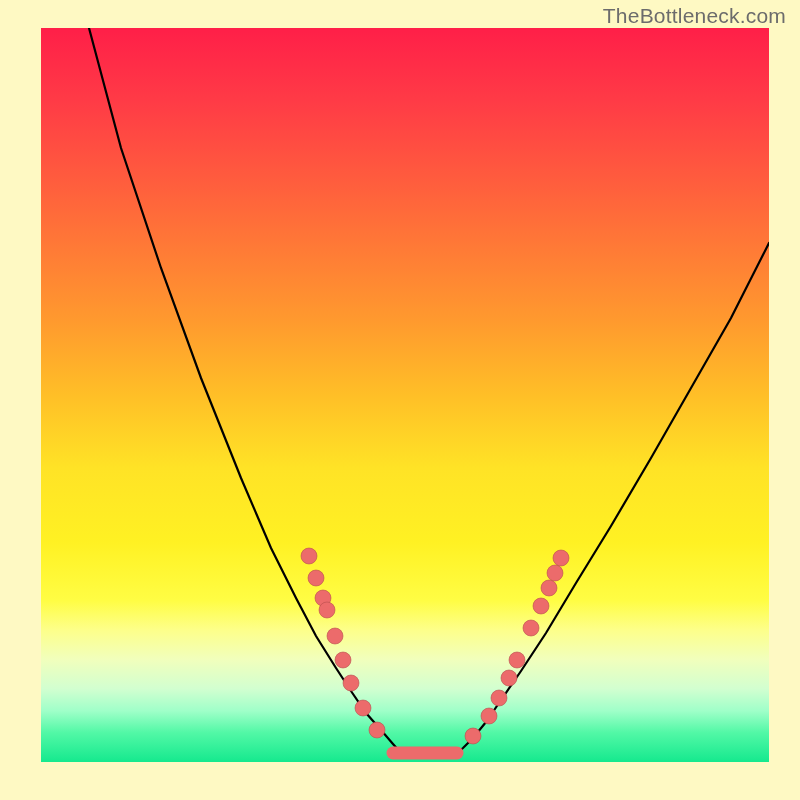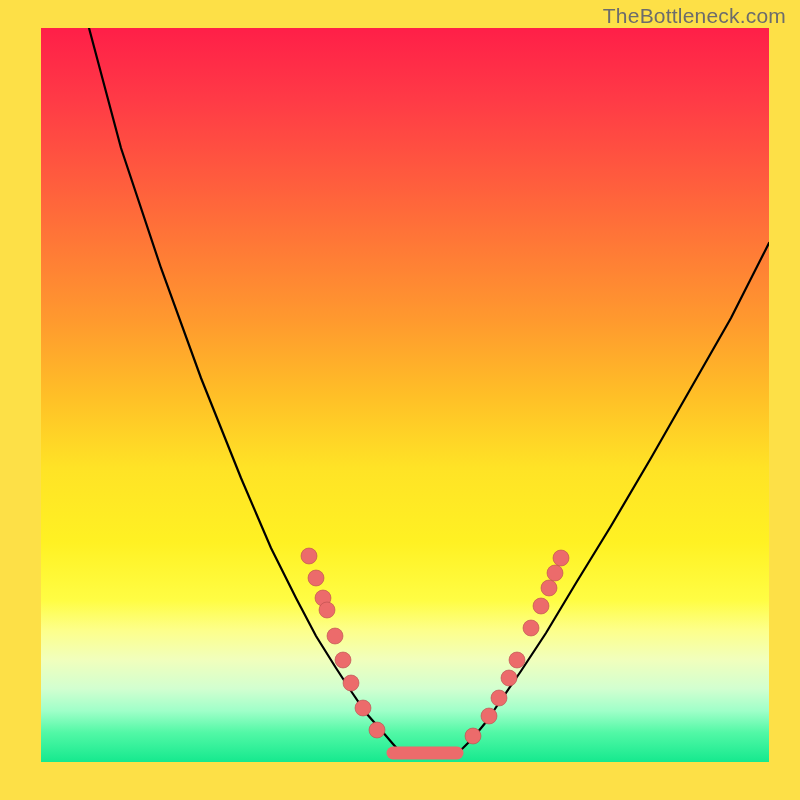--- a/index.html
+++ b/index.html
@@ -8,21 +8,21 @@
     width: 800px;
     height: 800px;
     background: #000;
     font-family: Arial, Helvetica, sans-serif;
     overflow: hidden;
   }
   .frame {
     position: absolute;
     left: 0; top: 0;
     width: 800px; height: 800px;
-    background: #fde047;
+    background: #fef9c3;
   }
   .plot-bg {
     position: absolute;
     left: 41px;
     top: 28px;
     width: 728px;
     height: 734px;
     background: linear-gradient(to bottom,
       #ff1f48 0%,
       #ff3b46 10%,

